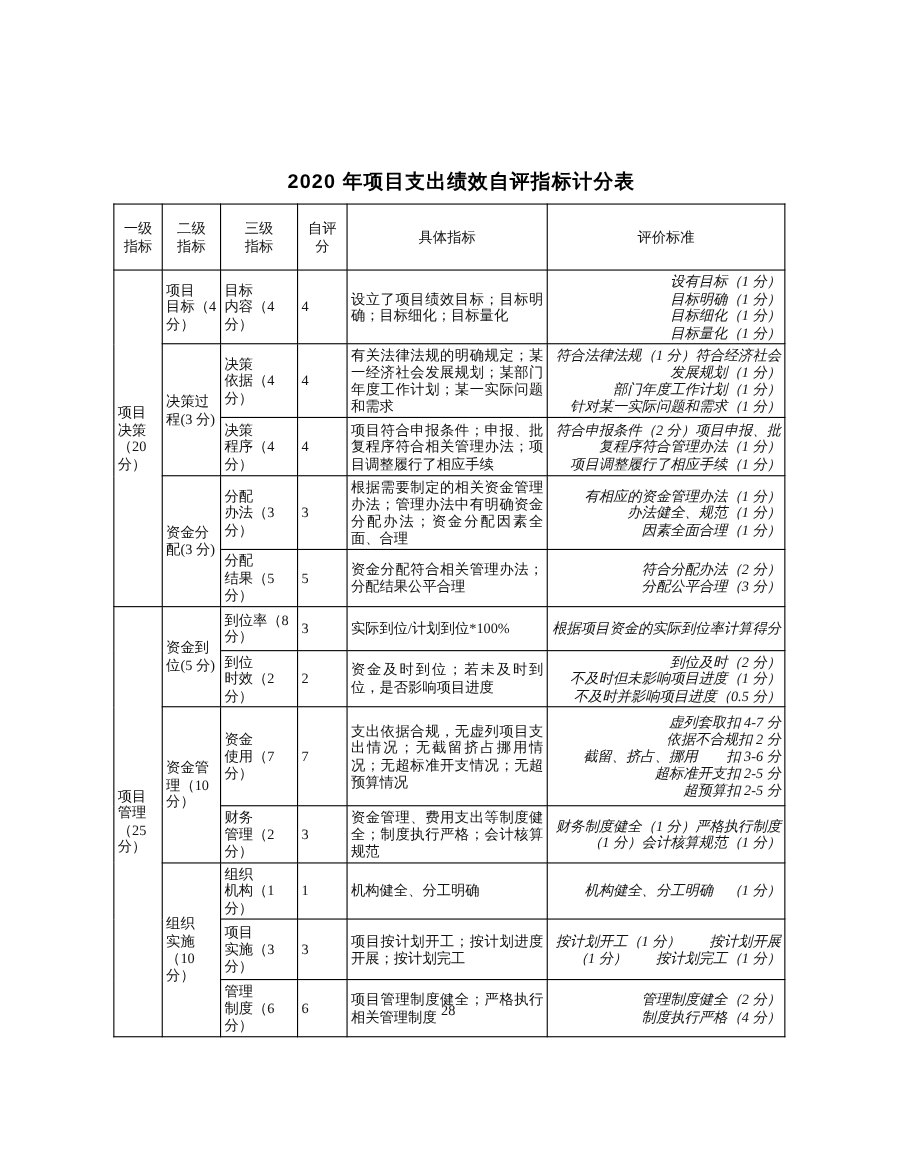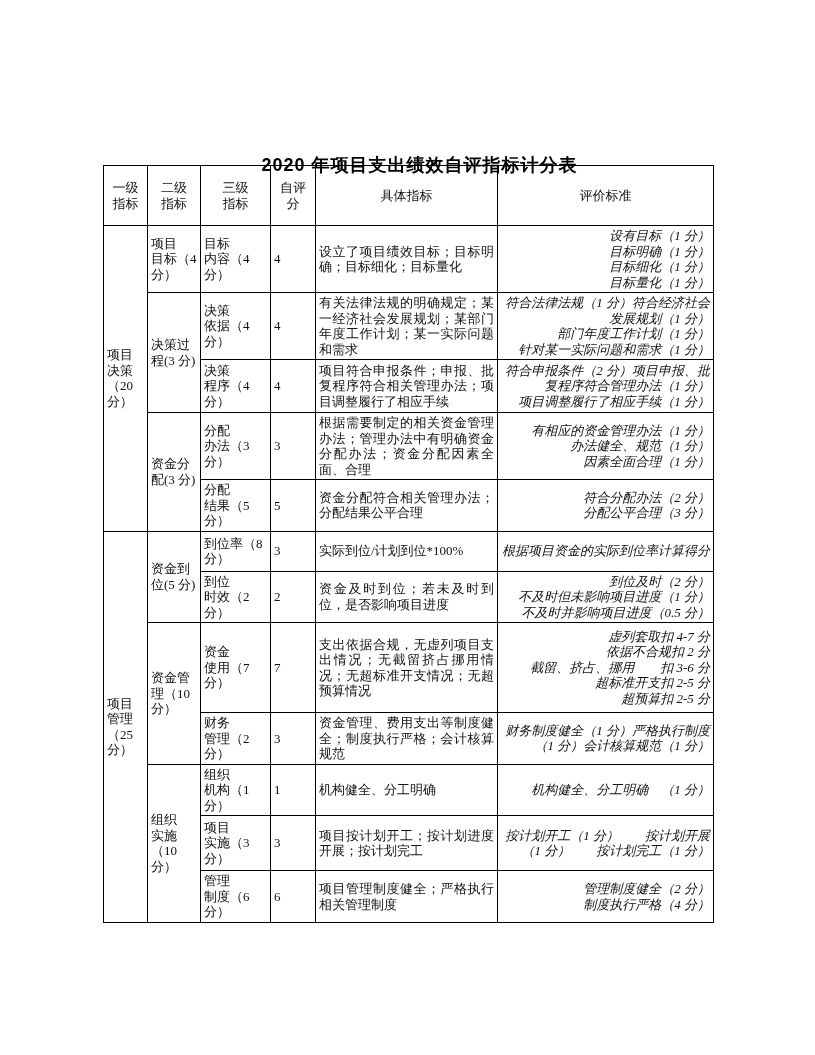--- a/index.html
+++ b/index.html
@@ -25,21 +25,21 @@
     text-align: center;
     font-size: 18px;
     font-weight: bold;
     letter-spacing: 1px;
     font-family: "Liberation Sans", "DejaVu Sans", sans-serif;
     color: #000000;
   }
   table.score-table {
     position: absolute;
     left: 103px;
-    top: 165px;
+    top: 185px;
     width: 610px;
     border-collapse: collapse;
     table-layout: fixed;
   }
   .score-table th, .score-table td {
     border: 1px solid #000000;
     font-size: 13px;
     line-height: 15.5px;
     font-weight: normal;
     padding: 2px 3px;
@@ -210,14 +210,15 @@
         <td class="cell-center">管理
 制度（6 分）</td>
         <td class="cell-center">6</td>
         <td class="cell-indicator">项目管理制度健全；严格执行相关管理制度</td>
         <td class="cell-criteria">管理制度健全（2 分）
 制度执行严格（4 分）</td>
       </tr>
     </tbody>
   </table>
 
+  <div class="page-number">28</div>
 
 </div>
 
 </body></html>

